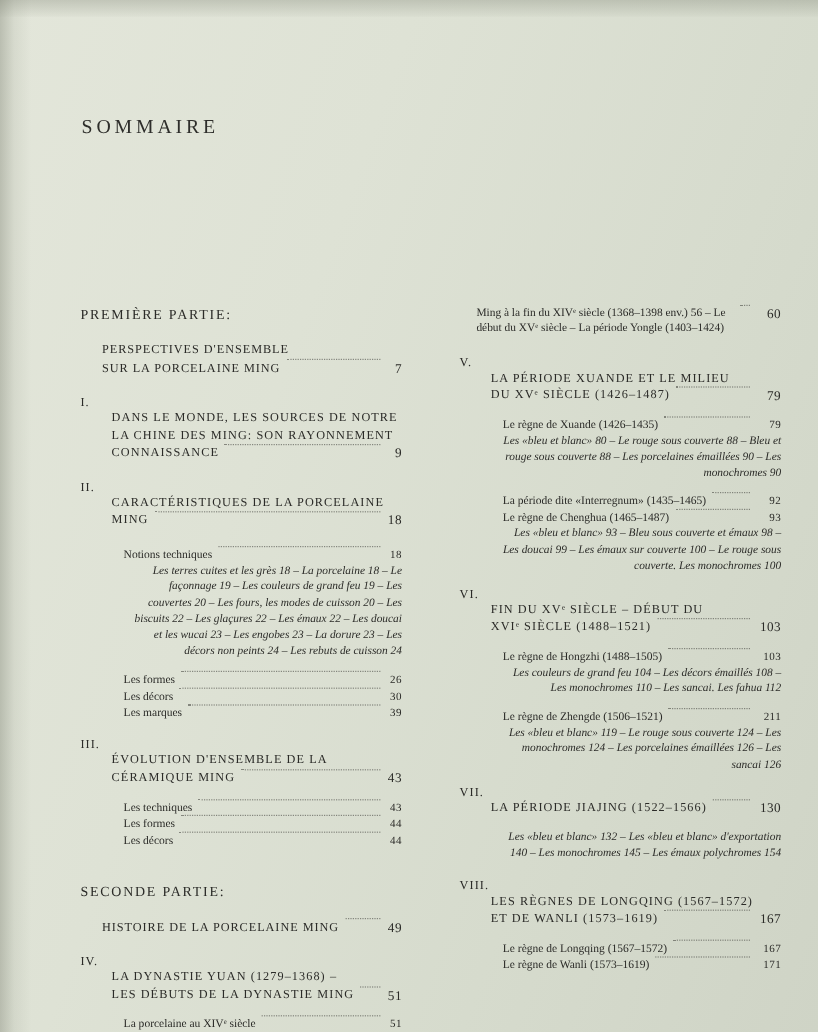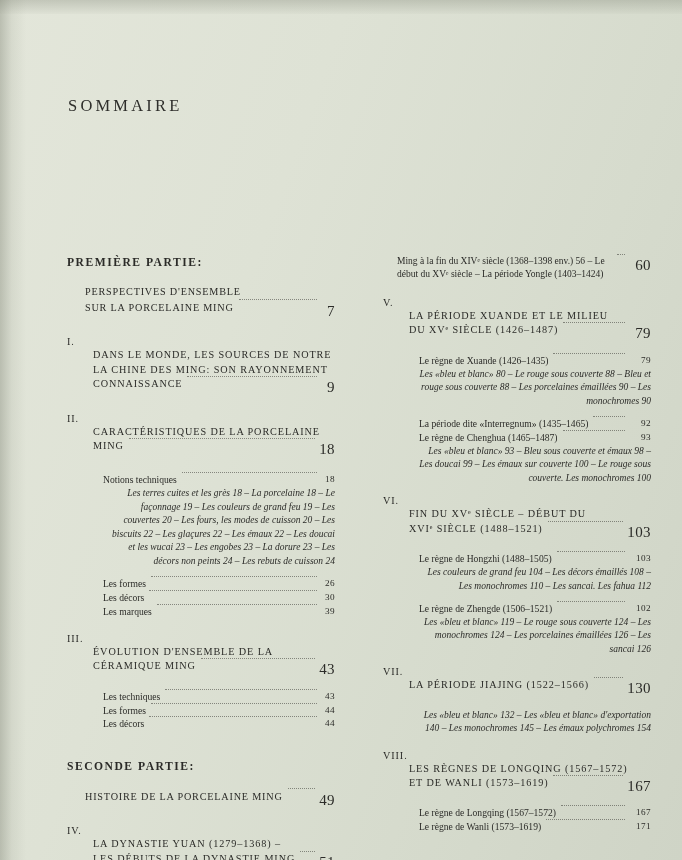--- a/index.html
+++ b/index.html
@@ -57,21 +57,20 @@
     line-height: 1.42;
   }
   .col-left { left: 67px; width: 268px; }
   .col-right { left: 383px; width: 268px; }
 
   .part-head {
     font-size: 11.6px;
     letter-spacing: 1.5px;
     margin: 0 0 13px 0;
     color: #2b2b28;
-    font-weight: bold;
   }
   .part-head.second { margin-top: 28px; }
 
   .block {
     display: block;
     margin-bottom: 13px;
   }
   .lvl1 {
     display: flex;
     align-items: flex-start;
@@ -106,21 +105,21 @@
     flex: 1 1 auto;
     margin: 0 4px 0 5px;
     position: relative;
     height: 1px;
     top: -2px;
     border-bottom: 1px dotted rgba(60,60,55,0.55);
     min-width: 8px;
   }
   .pg {
     flex: 0 0 auto;
-    font-size: 15px;
+    font-size: 11px;
     letter-spacing: 0.4px;
     text-align: right;
     min-width: 14px;
   }
   .pg.far { min-width: 22px; }
   .sub {
     margin-left: 36px;
     font-size: 9.6px;
     line-height: 1.45;
   }
@@ -365,21 +364,21 @@
           </div>
         </div>
         <div class="para">Les couleurs de grand feu 104 – Les décors émaillés 108 – Les monochromes 110 – Les sancai. Les fahua 112</div>
       </div>
 
       <div class="block tight">
         <div class="sub">
           <div class="row">
             <span class="txt">Le règne de Zhengde (1506–1521)</span>
             <span class="leader"></span>
-            <span class="pg far">102</span>
+            <span class="pg far">211</span>
           </div>
         </div>
         <div class="para">Les «bleu et blanc» 119 – Le rouge sous couverte 124 – Les monochromes 124 – Les porcelaines émaillées 126 – Les sancai 126</div>
       </div>
 
       <div class="block lvl1 tight">
         <div class="numcell cap">VII.</div>
         <div class="bodycell">
           <div class="row cap">
             <span class="txt">LA PÉRIODE JIAJING (1522–1566)</span>

